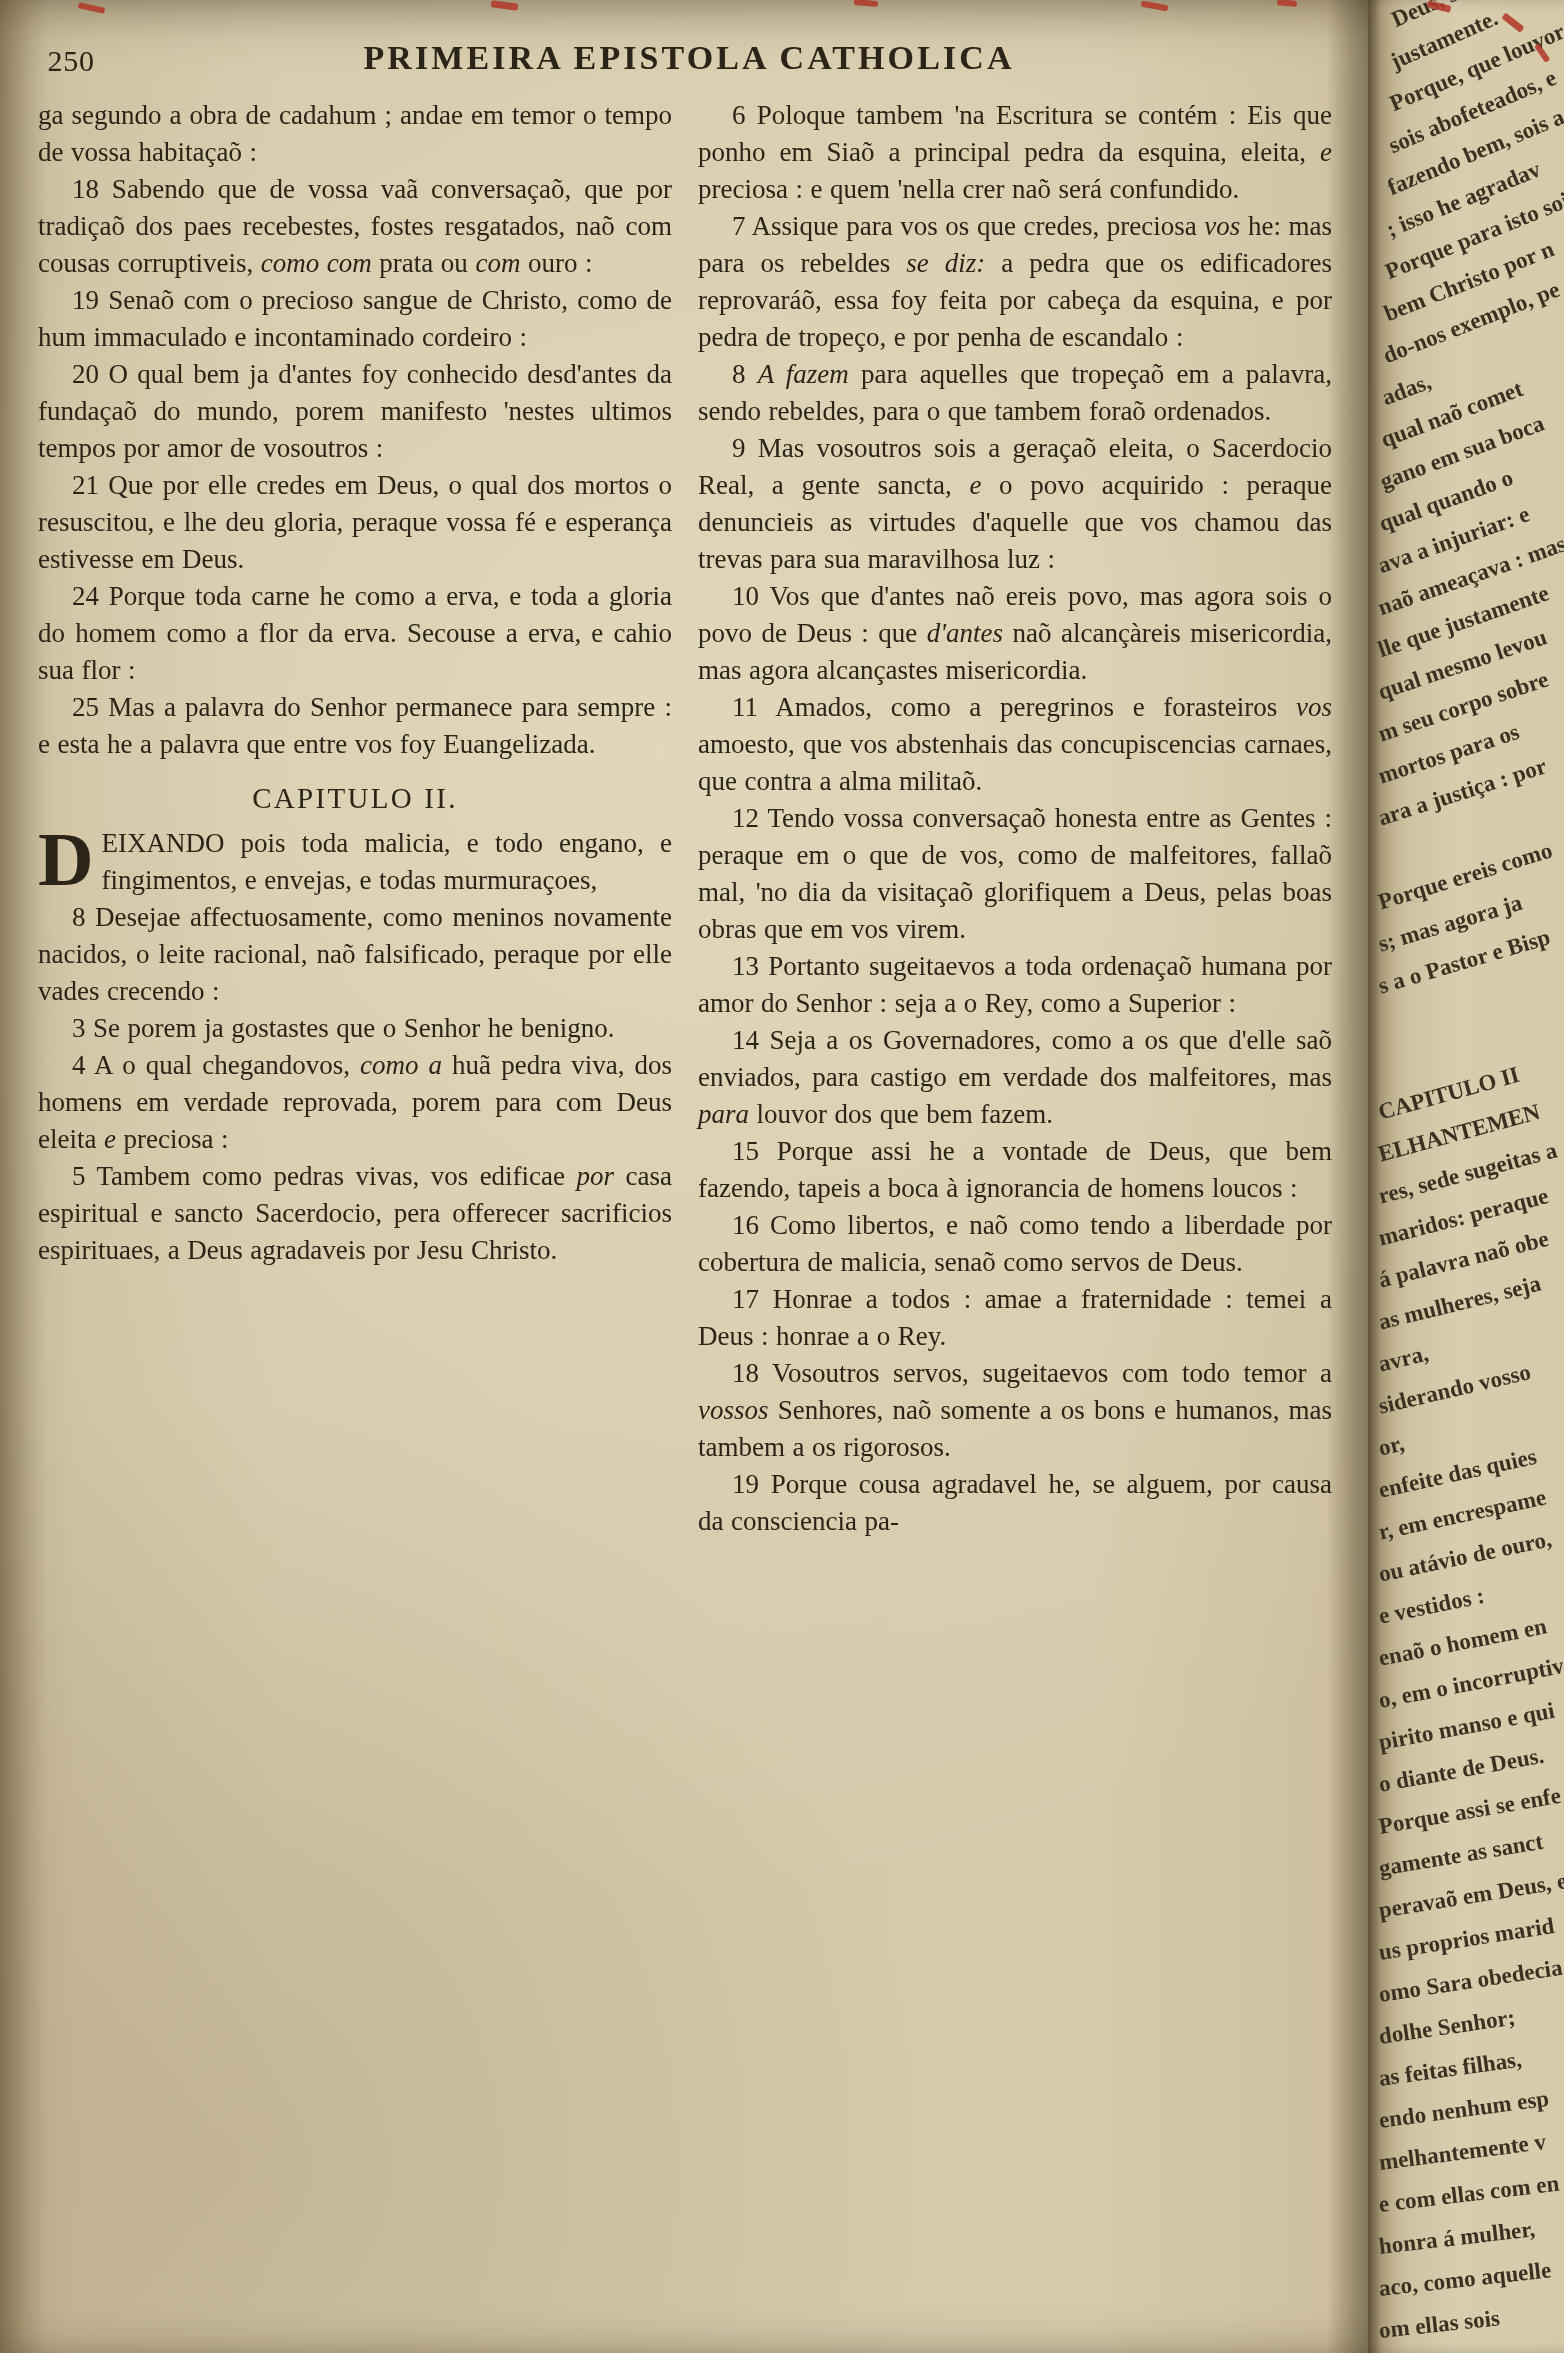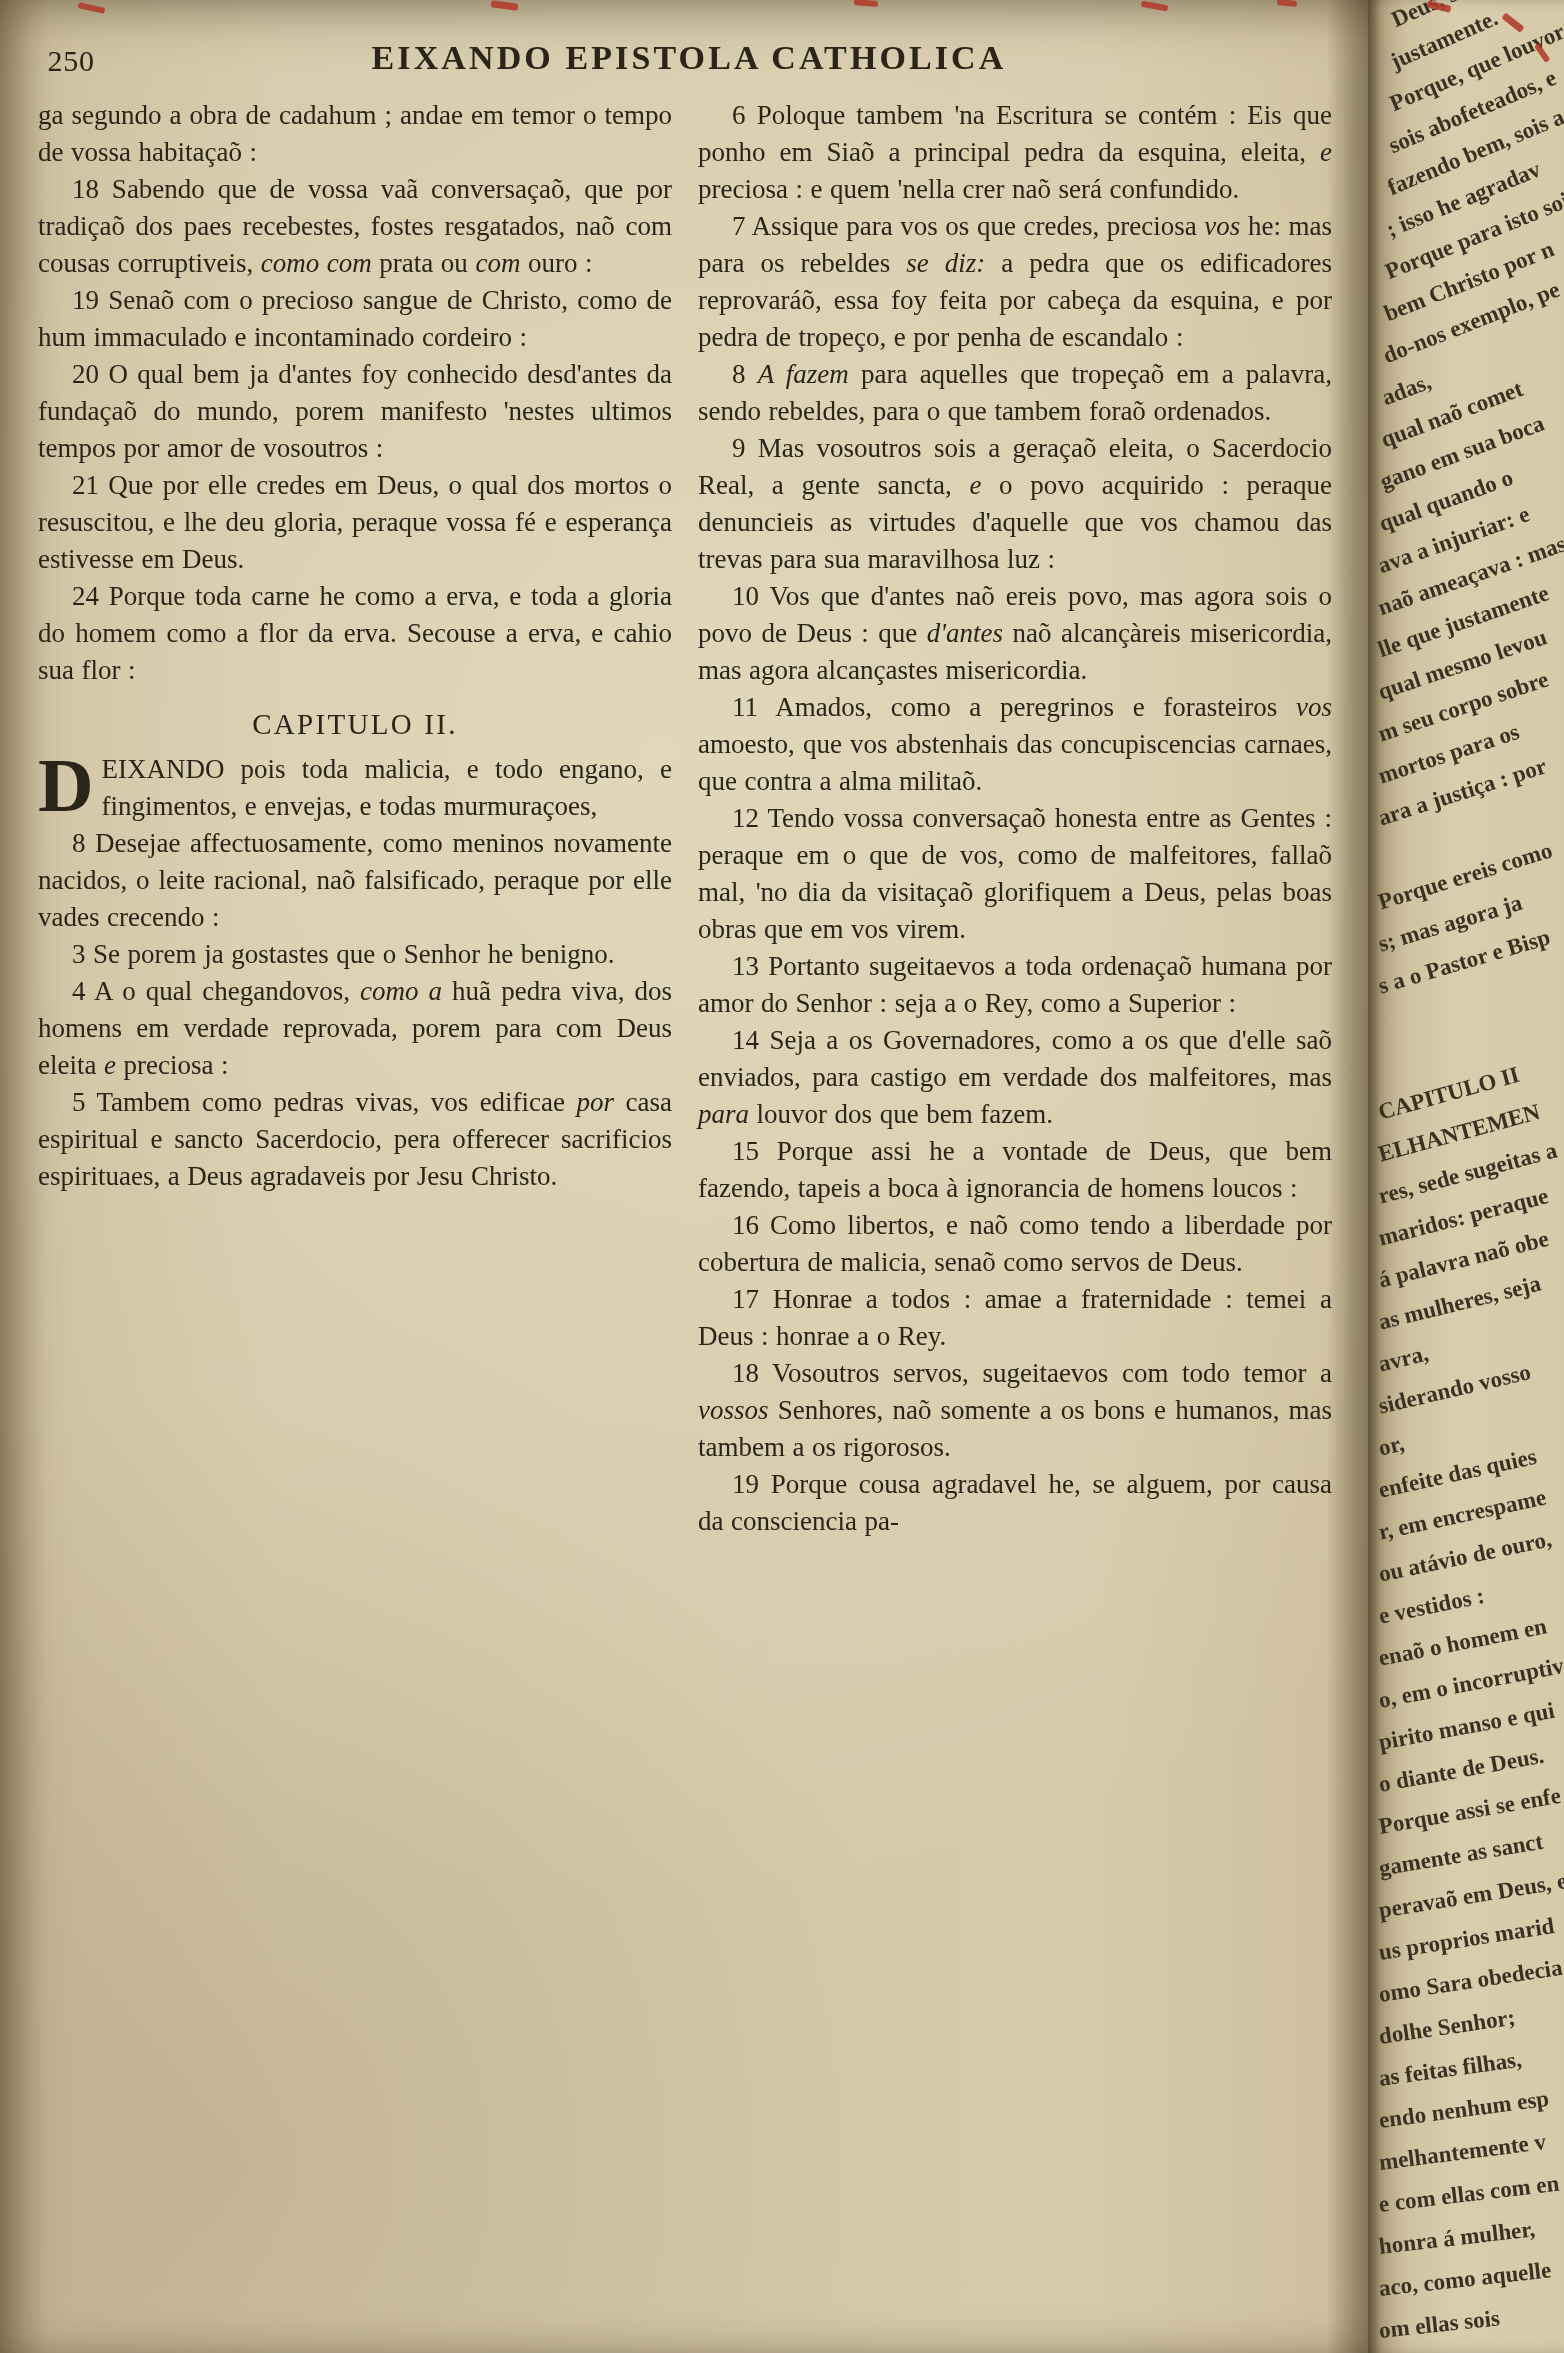--- a/index.html
+++ b/index.html
@@ -70,30 +70,31 @@
   }
 </style>
 </head>
 <body>
 
 <div class="scan">
 
   <div class="page-main">
     <div class="pagehead">
       <span class="page-number">250</span>
-      <span class="page-title">EIXANDO EPISTOLA CATHOLICA</span>
+      <span class="page-title">PRIMEIRA EPISTOLA CATHOLICA</span>
     </div>
     <div class="columns">
       <div class="col" id="col-left">
           <p class="no-indent">ga segundo a obra de cadahum ; andae em temor o tempo de vossa habitaçaõ :</p>
           <p class="">18 Sabendo que de vossa vaã conversaçaõ, que por tradiçaõ dos paes recebestes, fostes resgatados, naõ com cousas corruptiveis, <i>como com</i> prata ou <i>com</i> ouro :</p>
           <p class="">19 Senaõ com o precioso sangue de Christo, como de hum immaculado e incontaminado cordeiro :</p>
           <p class="">20 O qual bem ja d'antes foy conhecido desd'antes da fundaçaõ do mundo, porem manifesto 'nestes ultimos tempos por amor de vosoutros :</p>
           <p class="">21 Que por elle credes em Deus, o qual dos mortos o resuscitou, e lhe deu gloria, peraque vossa fé e esperança estivesse em Deus.</p>
           <p class="">24 Porque toda carne he como a erva, e toda a gloria do homem como a flor da erva. Secouse a erva, e cahio sua flor :</p>
+          <p class="">25 Mas a palavra do Senhor permanece para sempre : e esta he a palavra que entre vos foy Euangelizada.</p>
           <p class="chapter-heading">CAPITULO II.</p>
           <p class="dropcap-para"><span class="dropcap">D</span>EIXANDO pois toda malicia, e todo engano, e fingimentos, e envejas, e todas murmuraçoes,</p>
           <p class="">8 Desejae affectuosamente, como meninos novamente nacidos, o leite racional, naõ falsificado, peraque por elle vades crecendo :</p>
           <p class="">3 Se porem ja gostastes que o Senhor he benigno.</p>
           <p class="">4 A o qual chegandovos, <i>como a</i> huã pedra viva, dos homens em verdade reprovada, porem para com Deus eleita <i>e</i> preciosa :</p>
           <p class="">5 Tambem como pedras vivas, vos edificae <i>por</i> casa espiritual e sancto Sacerdocio, pera offerecer sacrificios espirituaes, a Deus agradaveis por Jesu Christo.</p>
         </div>
       <div class="col" id="col-right">
           <p class="">6 Poloque tambem 'na Escritura se contém : Eis que ponho em Siaõ a principal pedra da esquina, eleita, <i>e</i> preciosa : e quem 'nella crer naõ será confundido.</p>
           <p class="">7 Assique para vos os que credes, preciosa <i>vos</i> he: mas para os rebeldes <i>se diz:</i> a pedra que os edificadores reprovaráõ, essa foy feita por cabeça da esquina, e por pedra de tropeço, e por penha de escandalo :</p>

